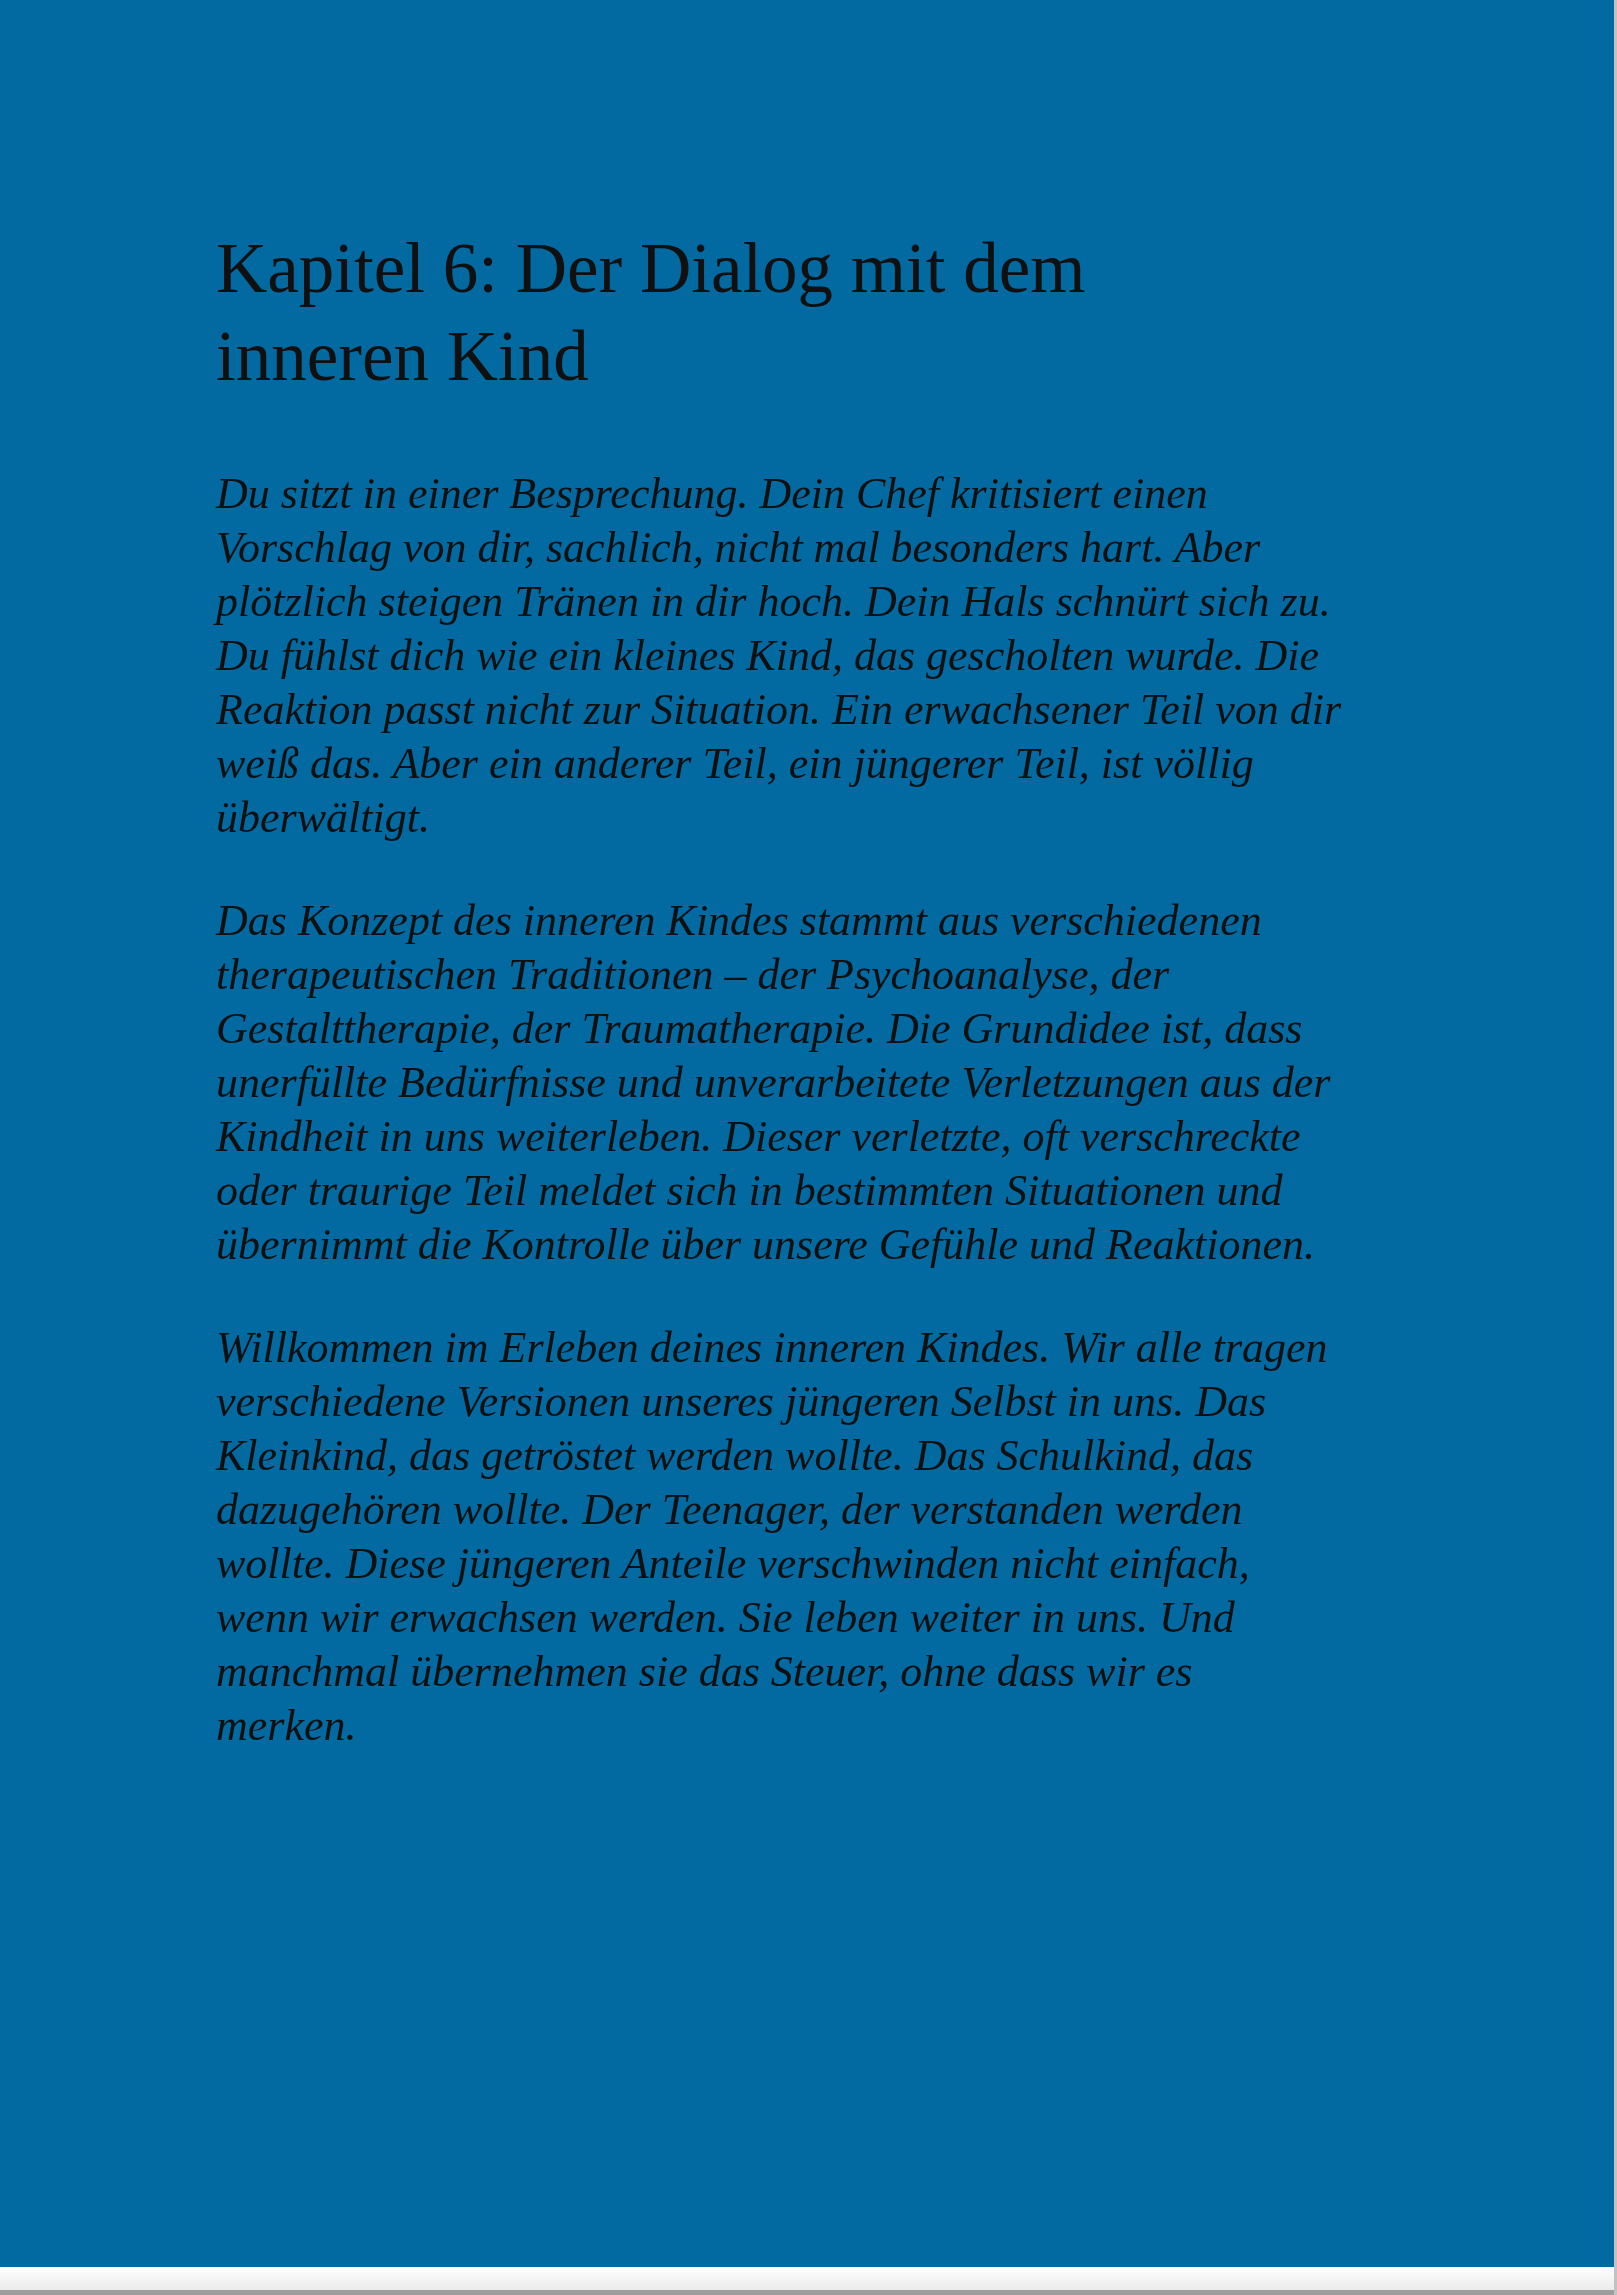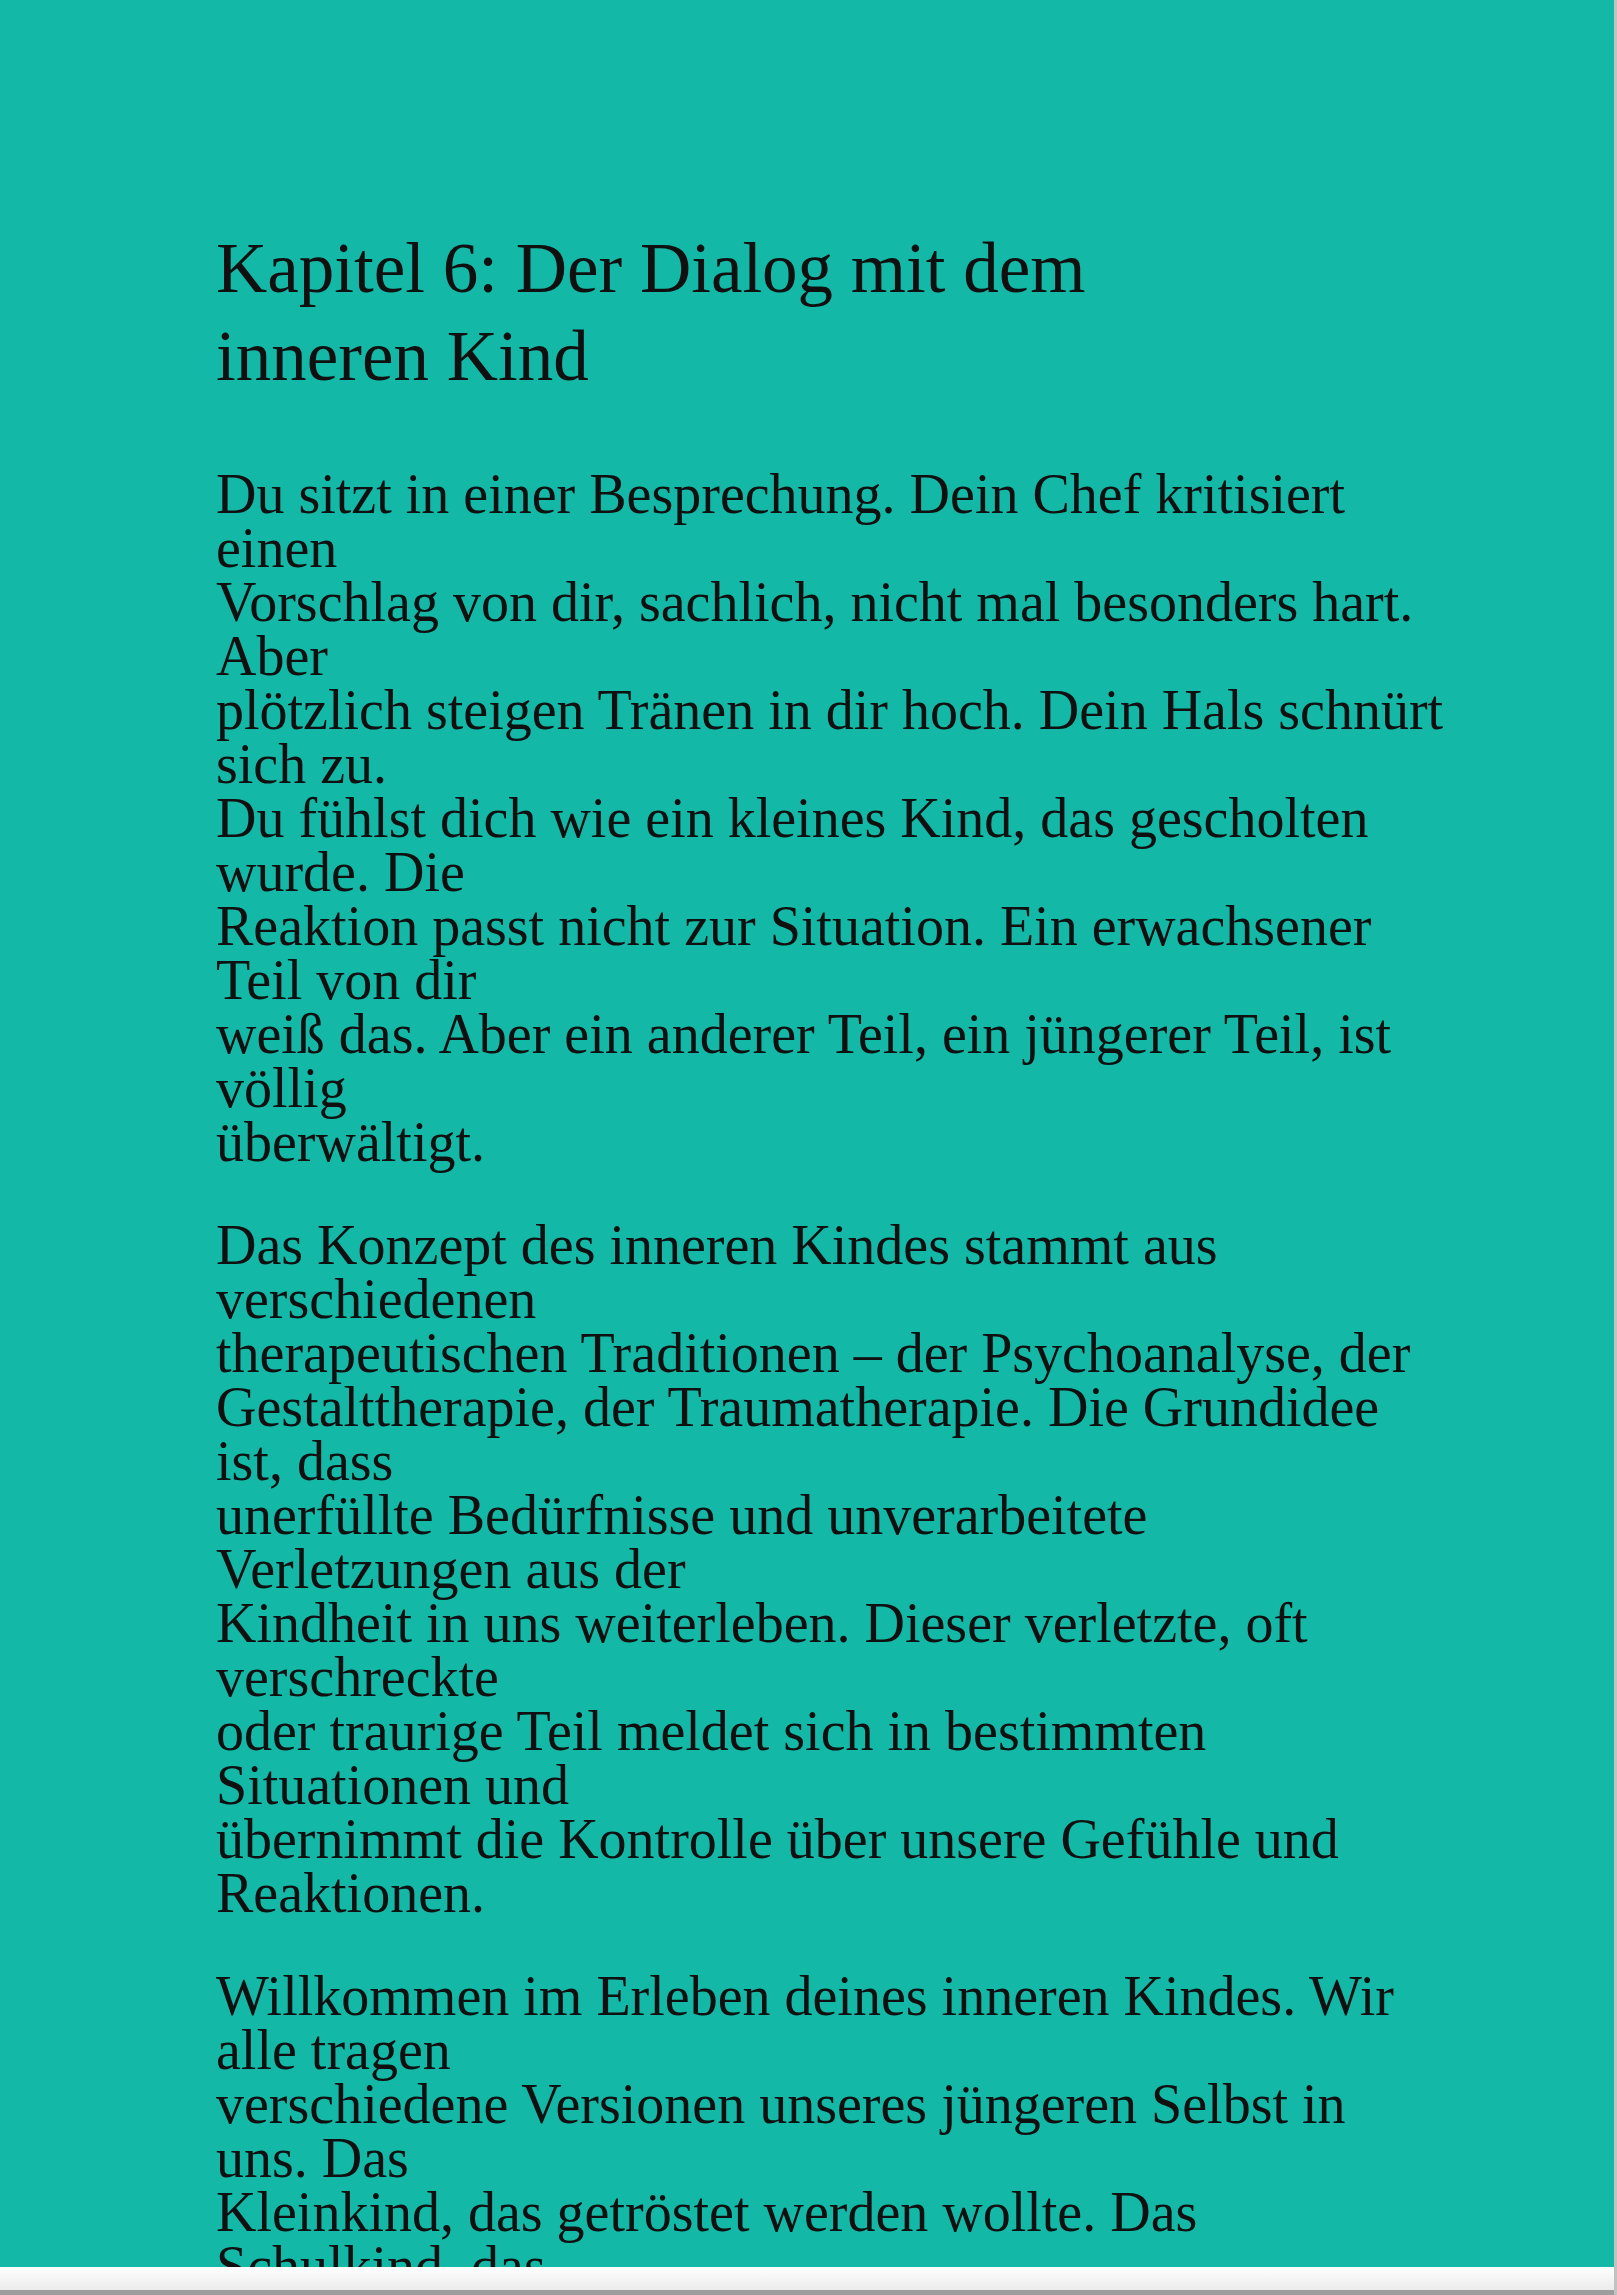--- a/index.html
+++ b/index.html
@@ -7,44 +7,45 @@
     padding: 0;
     width: 1617px;
     height: 2295px;
     background: #ffffff;
     overflow: hidden;
   }
   .page {
     position: relative;
     width: 1617px;
     height: 2295px;
-    background: #14b8a6;
+    background: #0369a1;
     font-family: "Liberation Serif", "DejaVu Serif", serif;
     color: #101010;
   }
   .content {
     position: absolute;
     left: 216px;
     top: 0;
     width: 1233px;
   }
   .chapter-title {
     margin: 224px 0 67px 0;
     font-size: 71px;
     line-height: 88px;
     font-weight: 400;
     letter-spacing: 0;
     white-space: pre-line;
   }
   .body-paragraph {
     margin: 0 0 49px 0;
-    font-size: 56px;
+    font-size: 44px;
     line-height: 54px;
     font-weight: 400;
     white-space: pre-line;
+    font-style: italic;
   }
   
   .right-edge {
     position: absolute;
     top: 0;
     right: 0;
     width: 3.4px;
     height: 100%;
     background: #c2c2c2;
   }

